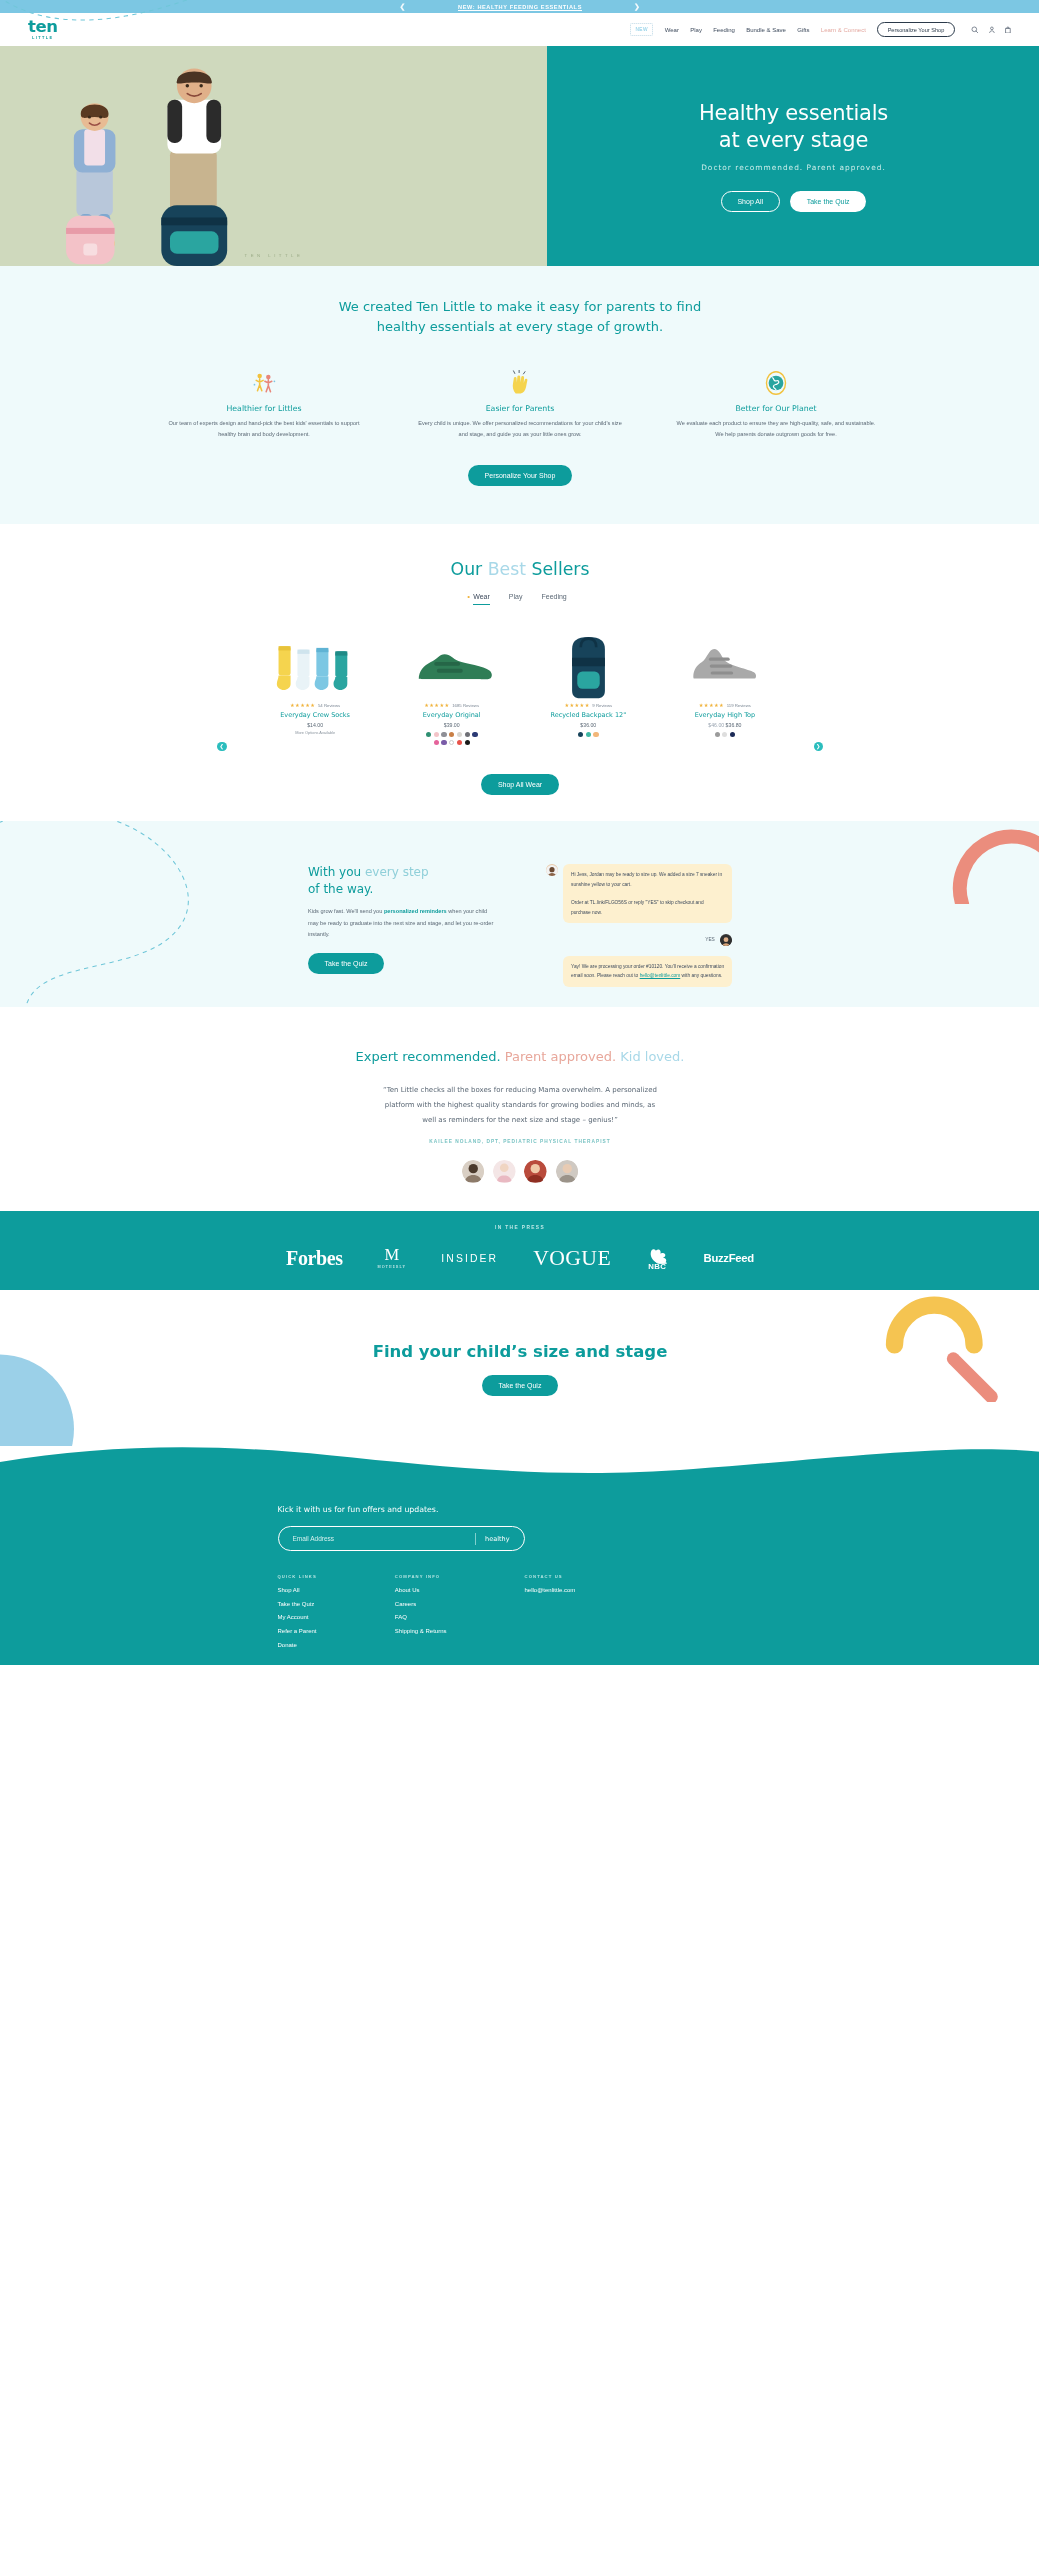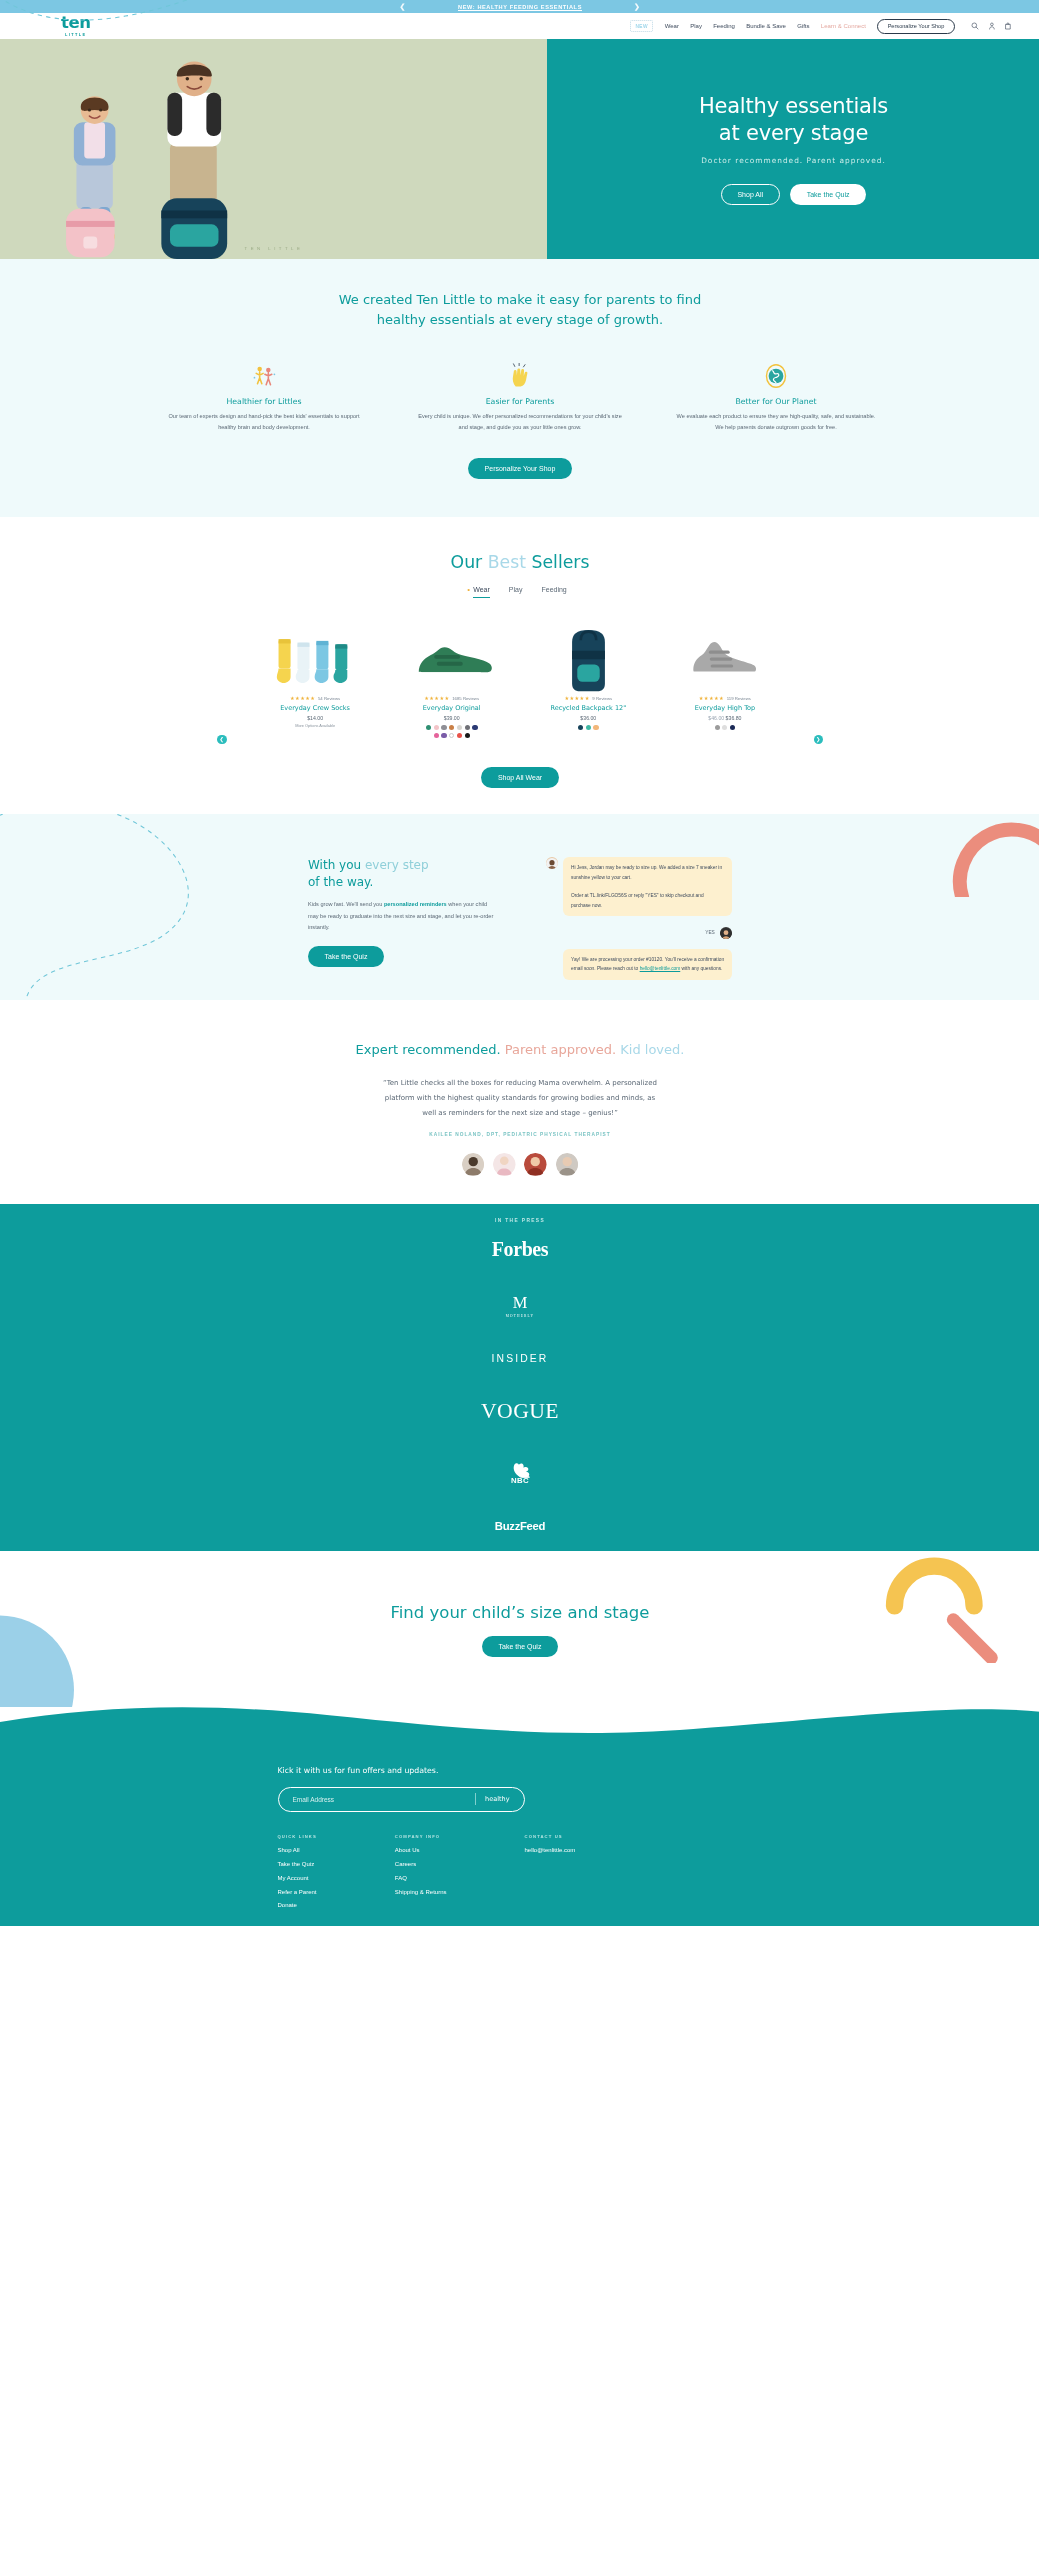--- a/index.html
+++ b/index.html
@@ -17,22 +17,22 @@
   .announce {
     height: 13px; background: #7cc7e3; color: #fff;
     display: flex; align-items: center; justify-content: center; gap: 52px;
     font-size: 5.6px; letter-spacing: 0.6px; font-weight: 700;
   }
   .announce .arrow { font-size: 7px; opacity: .9; cursor: pointer; line-height: 1; }
   .announce .msg { text-decoration: underline; text-underline-offset: 1.3px; cursor: pointer; }
 
   
   .header {
-    height: 26px; background: #fff; display: flex; align-items: center;
-    padding: 0 28px; position: relative; margin-left: 33px;
+    height: 33px; background: #fff; display: flex; align-items: center;
+    padding: 0 28px; position: relative;
   }
   .logo { display: flex; flex-direction: column; align-items: center; line-height: 1; }
   .logo .word { font-size: 16.5px; font-weight: 700; color: #0d9c9c; letter-spacing: -0.4px;
     font-family: "DejaVu Sans", sans-serif; }
   .logo .sub { font-size: 3.9px; letter-spacing: 1.4px; color: #0d9c9c; margin-top: 0.9px; font-weight:700; }
   .nav { margin-left: auto; display: flex; align-items: center; gap: 11.3px; }
   .nav a { font-size: 6px; color: #3d4a5c; text-decoration: none; white-space: nowrap; }
   .nav a.muted { color: #e4a9a1; }
   .nav .newbox {
     border: 0.9px dotted #bfd9e6; color: #7cc7e3; font-size: 4.8px;
@@ -135,34 +135,34 @@
   .testi h2 .c { color: #a8d8e8; }
   .testi blockquote { font-size: 7px; line-height: 2.1; color: #5b6875; margin: 19px auto 0; width: 286px;
     font-family: "DejaVu Sans", sans-serif;}
   .testi .who { font-size: 4.8px; letter-spacing: 1px; color: #79c3c3; margin-top: 12px; font-weight: 700; }
   .avatars { display: flex; justify-content: center; gap: 8.7px; margin-top: 15.6px; }
   .av { width: 22.5px; height: 22.5px; border-radius: 50%; overflow: hidden; position: relative; }
 
   
   .press { background: #0d9c9c; color: #fff; padding: 14px 0 19px; text-align: center; position: relative; }
   .press .lbl { font-size: 4.8px; letter-spacing: 1.4px; color: #bfe9e7; font-weight: 700; }
-  .press .logos { display: flex; align-items: center; justify-content: center; gap: 35px; margin-top: 15.6px; flex-direction: column; }
+  .press .logos { display: flex; align-items: center; justify-content: center; gap: 35px; margin-top: 15.6px; }
   .lg-forbes { font-family: "Liberation Serif", serif; font-weight: 700; font-size: 20px; letter-spacing: -0.4px; }
   .lg-motherly { display:flex; flex-direction:column; align-items:center; }
   .lg-motherly .m { font-family: "Liberation Serif", serif; font-size: 16.5px; line-height: .9; }
   .lg-motherly .t { font-size: 3.5px; letter-spacing: 1.2px; margin-top: 2.6px; font-family:"Liberation Serif",serif;}
   .lg-insider { font-size: 10.4px; letter-spacing: 2.1px; font-weight: 400; }
   .lg-vogue { font-family: "Liberation Serif", serif; font-size: 21.7px; letter-spacing: 0.4px; }
   .lg-nbc { display:flex; flex-direction:column; align-items:center; }
   .lg-nbc .t { font-size: 7.8px; font-weight: 700; letter-spacing: 0.4px; margin-top: -1.7px; }
   .lg-bf { font-size: 11.3px; font-weight: 700; letter-spacing: -0.3px; }
 
   
   .quiz { background: #fff; padding: 52px 0 0; text-align: center; position: relative; height: 156px; overflow: hidden;}
-  .quiz h2 { font-size: 16.5px; font-weight: 400; color: #0d9c9c; position: relative; z-index: 3;
+  .quiz h2 { font-size: 16.5px; font-weight: 700; color: #0d9c9c; position: relative; z-index: 3;
     font-family: "DejaVu Sans", sans-serif;}
   .quiz .btn { margin-top: 14px; position: relative; z-index: 3; }
 
   
   .footer { background: #0d9c9c; color: #fff; padding: 29.5px 0 17.3px; position: relative; }
   .footer-inner { width: 485px; margin: 0 auto; position: relative; }
   .footer h3 { font-size: 7.8px; font-weight: 400; font-family: "DejaVu Sans", sans-serif; }
   .signup { margin-top: 12px; border: 0.9px solid #fff; border-radius: 17.3px; width: 247px;
     height: 25px; display: flex; align-items: center; padding: 0 14px; }
   .signup input { flex: 1; background: transparent; border: none; outline: none; color: #fff;

